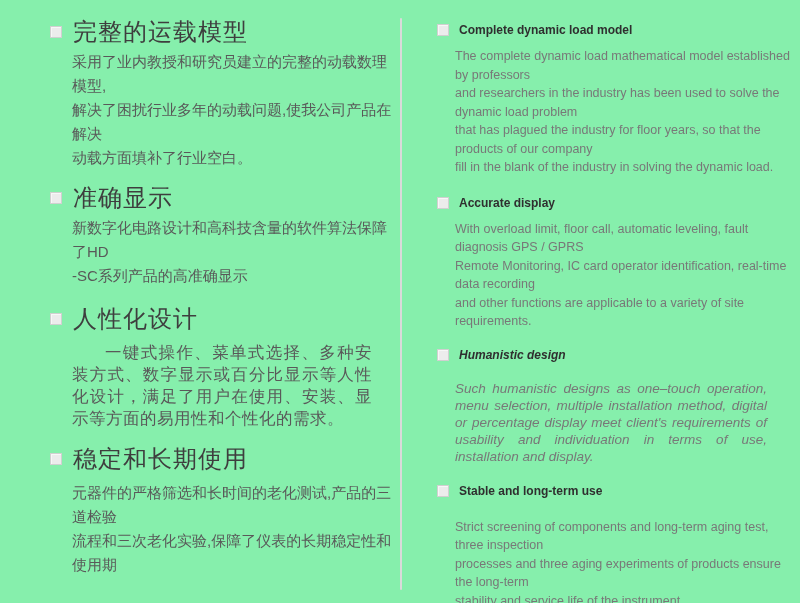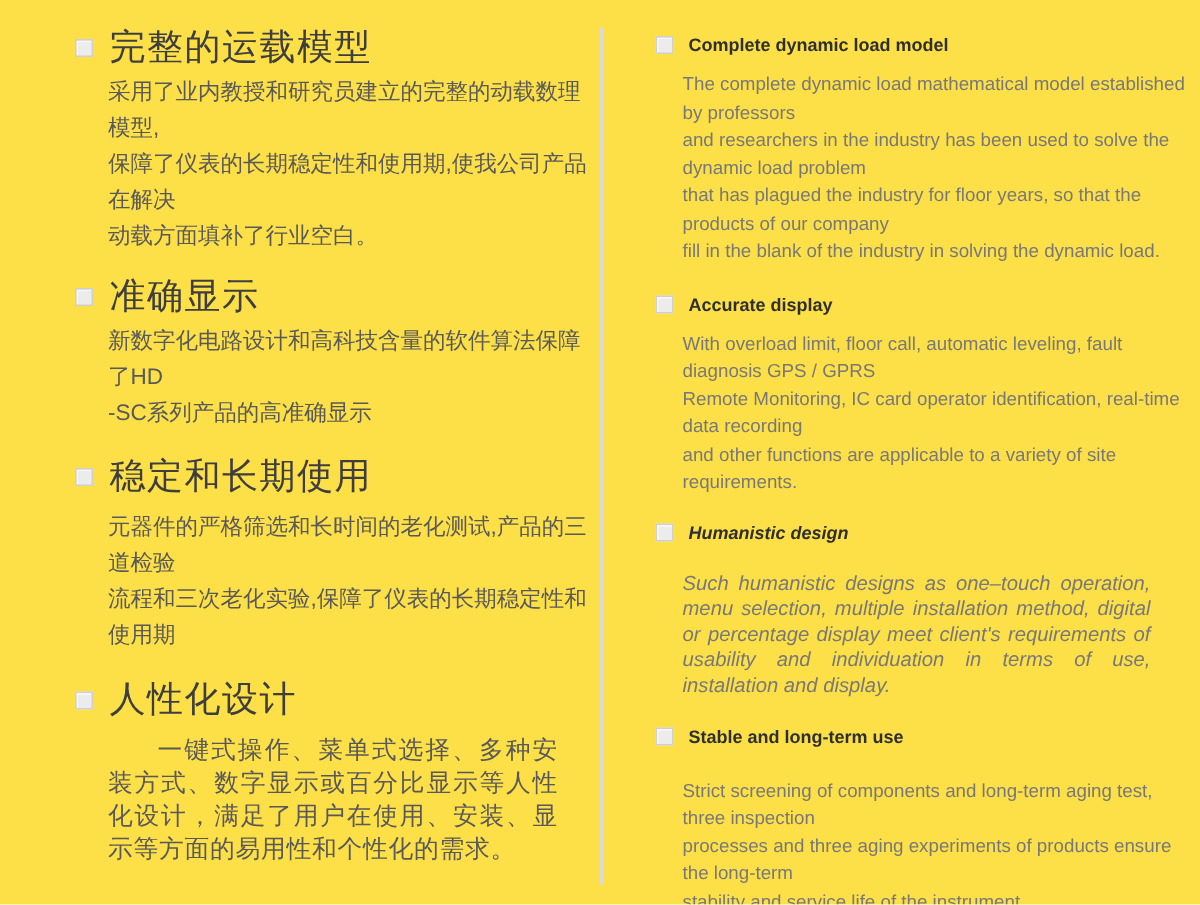--- a/index.html
+++ b/index.html
@@ -1,19 +1,19 @@
 <!DOCTYPE html>
 <html><head>
 <meta charset="utf-8">
 <style>
   html,body{margin:0;padding:0;background:#ffffff;}
   .page{
     position:relative;
     width:800px;height:603px;
-    background:#fde047;
+    background:#86efac;
     font-family:"Liberation Sans","DejaVu Sans",sans-serif;
     overflow:hidden;
   }
   .divider{
     position:absolute;left:400px;top:18px;
     width:2px;height:572px;
     background:#dadada;border-radius:2px;
   }
   .col{position:absolute;}
   .col-left{left:50px;top:6px;width:348px;}
@@ -90,48 +90,48 @@
 <div class="page">
 
   <div class="col col-left">
 
     <div class="sec sec-1">
       <div class="sec-head">
         <span class="bullet"></span>
         <span class="sec-title">完整的运载模型</span>
       </div>
       <p class="sec-body">采用了业内教授和研究员建立的完整的动载数理模型,
-保障了仪表的长期稳定性和使用期,使我公司产品在解决
+解决了困扰行业多年的动载问题,使我公司产品在解决
 动载方面填补了行业空白。</p>
     </div>
 
     <div class="sec sec-2">
       <div class="sec-head">
         <span class="bullet"></span>
         <span class="sec-title">准确显示</span>
       </div>
       <p class="sec-body">新数字化电路设计和高科技含量的软件算法保障了HD
 -SC系列产品的高准确显示</p>
     </div>
 
+    <div class="sec sec-3">
+      <div class="sec-head">
+        <span class="bullet"></span>
+        <span class="sec-title">人性化设计</span>
+      </div>
+      <p class="sec-body">一键式操作、菜单式选择、多种安装方式、数字显示或百分比显示等人性化设计，满足了用户在使用、安装、显示等方面的易用性和个性化的需求。</p>
+    </div>
+
     <div class="sec sec-4">
       <div class="sec-head">
         <span class="bullet"></span>
         <span class="sec-title">稳定和长期使用</span>
       </div>
       <p class="sec-body">元器件的严格筛选和长时间的老化测试,产品的三道检验
 流程和三次老化实验,保障了仪表的长期稳定性和使用期</p>
-    </div>
-
-    <div class="sec sec-3">
-      <div class="sec-head">
-        <span class="bullet"></span>
-        <span class="sec-title">人性化设计</span>
-      </div>
-      <p class="sec-body">一键式操作、菜单式选择、多种安装方式、数字显示或百分比显示等人性化设计，满足了用户在使用、安装、显示等方面的易用性和个性化的需求。</p>
     </div>
 
   </div>
 
   <div class="divider"></div>
 
   <div class="col col-right">
 
     <div class="sec sec-1">
       <div class="sec-head">

